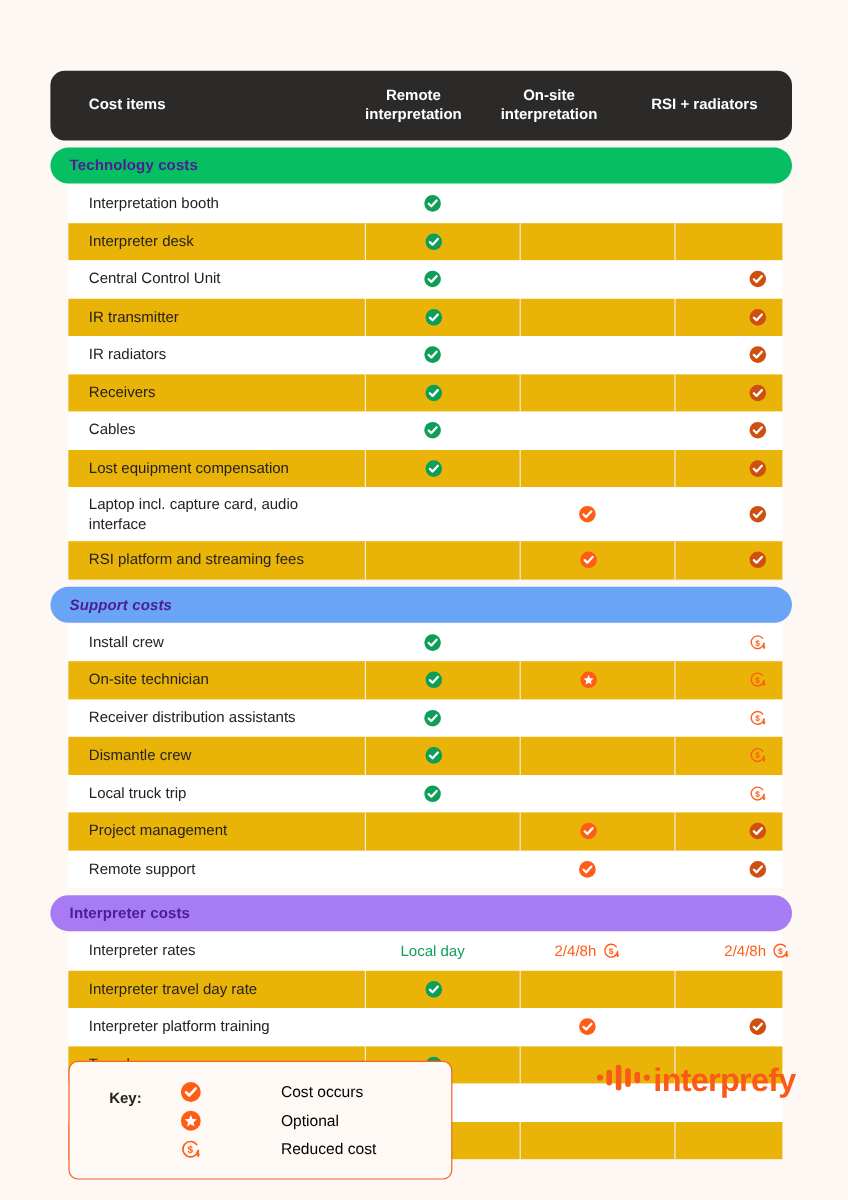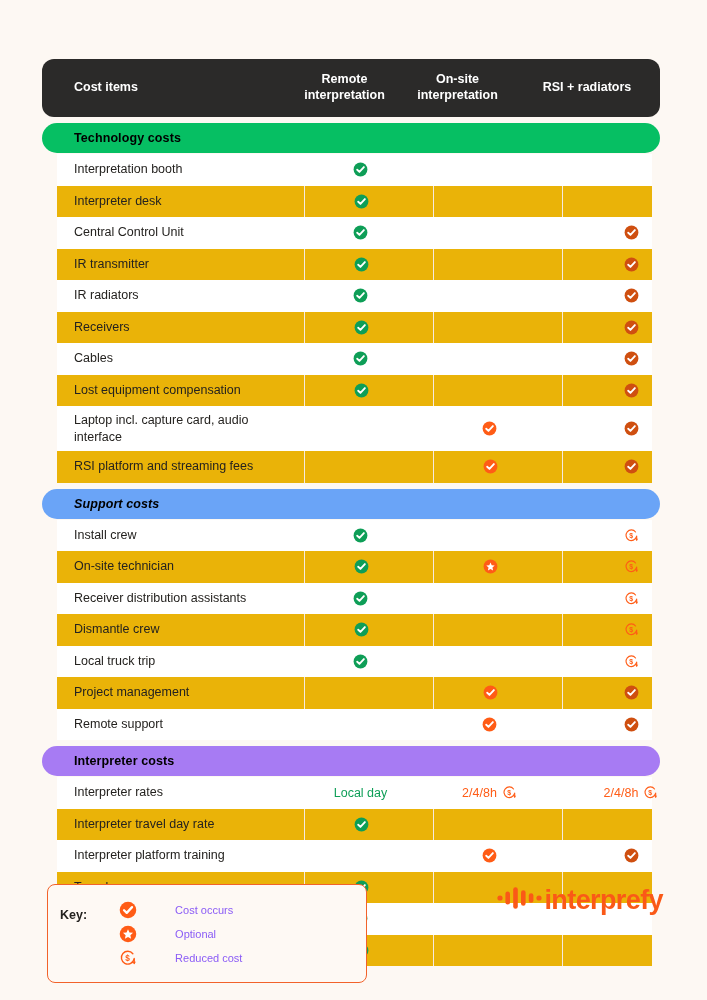--- a/index.html
+++ b/index.html
@@ -62,22 +62,22 @@
   
   .section-bar {
     height: 30px;
     border-radius: 15px;
     display: flex;
     align-items: center;
     margin-top: 6px;
     margin-bottom: 1px;
   }
   .section-bar .sec-title {
-    padding-left: 32px;
-    color: #000000;
+    padding-left: 16px;
+    color: #4c1d95;
     font-size: 12.5px;
     font-weight: bold;
     letter-spacing: 0.1px;
   }
   .sec-green  { background: #06BF63; }
   .sec-blue   { background: #6AA4F7; font-style: italic; }
   .sec-purple { background: #A77BF3; }
 
   
   .tbody { position: relative; }
@@ -130,30 +130,30 @@
     height: 15px;
     flex: 0 0 auto;
     position: relative;
   }
   .ico svg { display: block; width: 100%; height: 100%; }
   .ico-lg { width: 18px; height: 18px; }
 
   
   .keybox {
     position: absolute;
-    left: 47px;
+    left: 57px;
     top: 884px;
     width: 320px;
     height: 99px;
     box-sizing: border-box;
     border: 1.6px solid #F2622A;
     border-radius: 8px;
     background: #FEF9F4;
     display: flex;
-    padding: 13px 0 13px 12px;
+    padding: 13px 0 13px 33px;
   }
   .key-title {
     font-size: 12.5px;
     font-weight: bold;
     color: #24221F;
     flex: 0 0 auto;
     padding-top: 10px;
   }
   .key-list {
     flex: 1 1 auto;
@@ -167,22 +167,23 @@
     align-items: center;
     height: 23px;
   }
   .key-item .ico { margin-right: 0; }
   .key-ico-wrap {
     flex: 0 0 56px;
     display: flex;
     justify-content: flex-start;
   }
   .key-text {
-    font-size: 11px;
-    color: #8b5cf6;
+    font-size: 13px;
+    color: #000000;
+    margin-left: 28px;
   }
 
   
   .logo {
     position: absolute;
     right: 44px;
     top: 886px;
     display: flex;
     align-items: center;
     gap: 1px;

